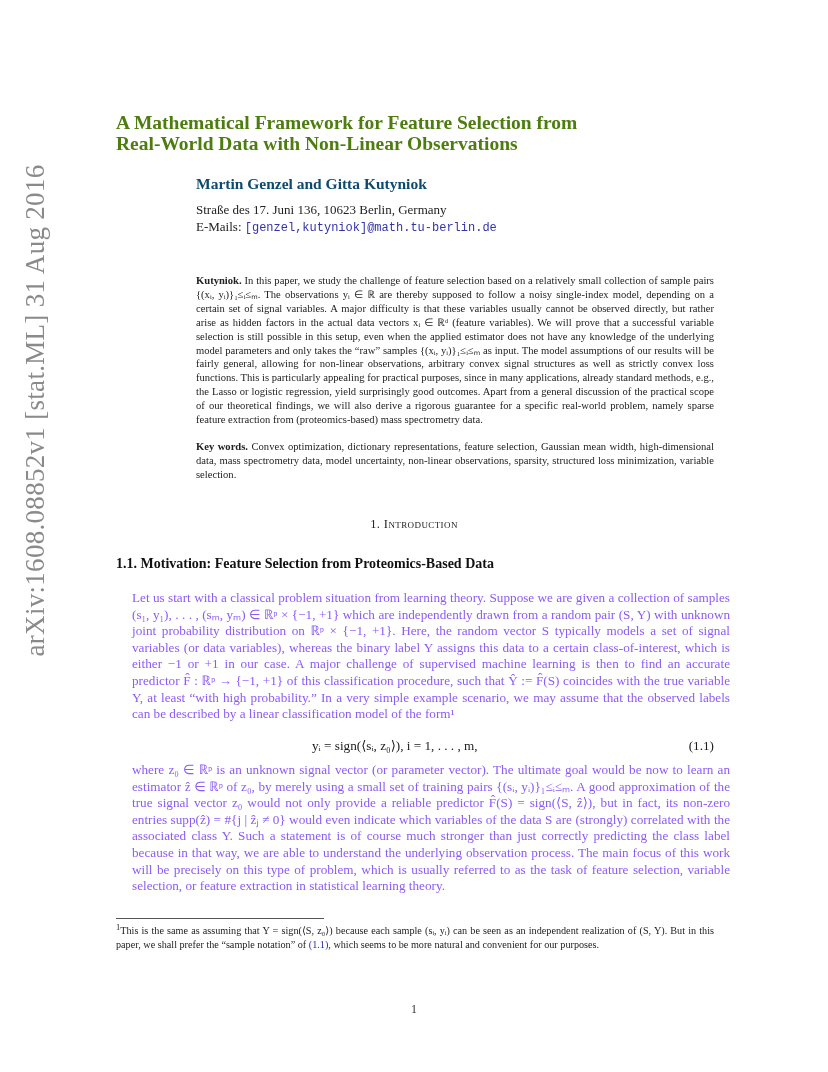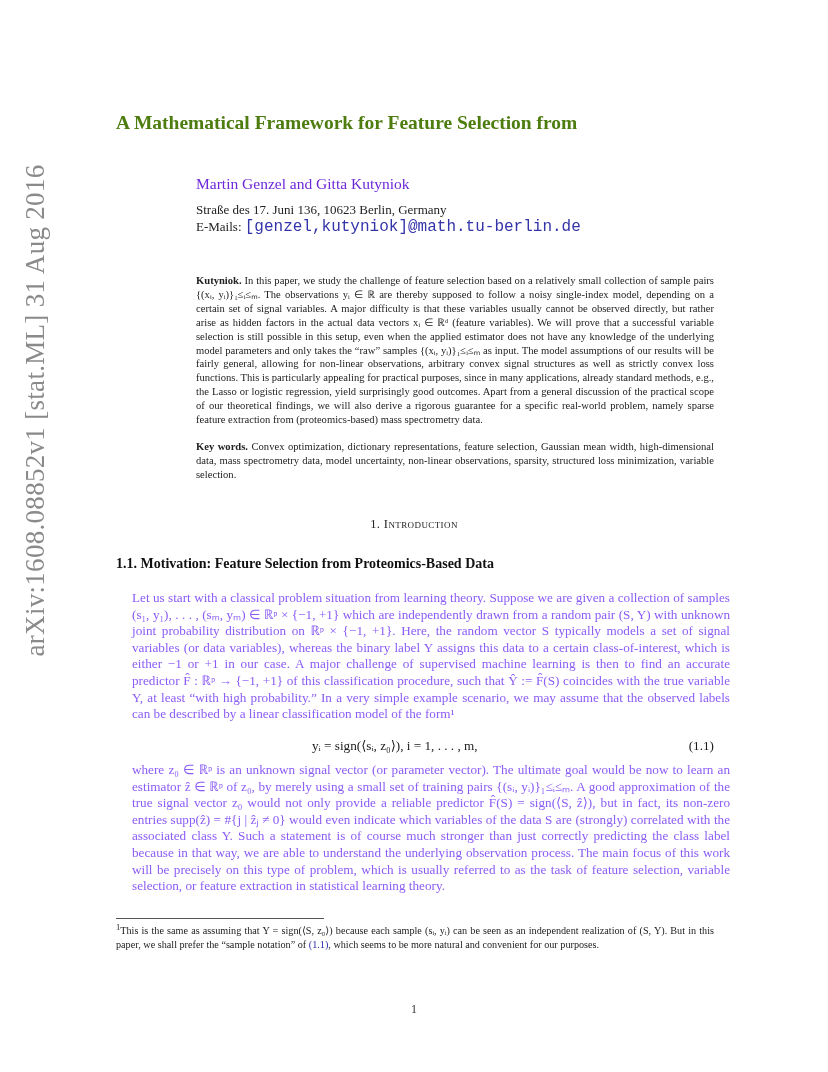--- a/index.html
+++ b/index.html
@@ -18,27 +18,27 @@
     font-family: "Liberation Serif", serif; font-size: 27px; color: #8a8a8a;
     letter-spacing: 0.3px;
   }
   .title {
     position: absolute; left: 116px; top: 112px; width: 600px;
     font-family: "Liberation Serif", serif; font-weight: bold;
     font-size: 19.5px; line-height: 21px; color: #4d7c0f;
   }
   .authors {
     position: absolute; left: 196px; top: 175px;
-    font-family: "Liberation Serif", serif; font-weight: normal; font-size: 15.5px; color: #6d28d9;
+    font-family: "Liberation Serif", serif; font-weight: bold; font-size: 15.5px; color: #0c4a6e;
   }
   .affil {
     position: absolute; left: 196px; top: 202px; width: 520px;
     font-family: "Liberation Serif", serif; font-size: 13px; line-height: 16.5px; color: #222;
   }
-  .affil .email { font-family: "Liberation Mono", monospace; color: #3333aa; font-size: 16px; }
+  .affil .email { font-family: "Liberation Mono", monospace; color: #3333aa; font-size: 12px; }
   .abstract, .keywords {
     position: absolute; left: 196px; width: 518px;
     font-family: "Liberation Serif", serif; font-size: 10.6px; line-height: 13.9px;
     text-align: justify; color: #222;
   }
   .abstract { top: 274px; }
   .keywords { top: 440px; }
   .label-bold { font-weight: bold; }
   .section-heading {
     position: absolute; left: 0; width: 828px; top: 517px; text-align: center;
@@ -78,20 +78,21 @@
 </style>
 </head>
 <body>
 
 <div class="arxiv-stamp">
   <span>arXiv:1608.08852v1  [stat.ML]  31 Aug 2016</span>
 </div>
 
 <div class="title">
   <div>A Mathematical Framework for Feature Selection from</div>
+  <div>Real-World Data with Non-Linear Observations</div>
 </div>
 
 <div class="authors">Martin Genzel and Gitta Kutyniok</div>
 
 <div class="affil">
   <div>Straße des 17. Juni 136, 10623 Berlin, Germany</div>
   <div>
     <span>E-Mails:</span>
     <span class="email">[genzel,kutyniok]@math.tu-berlin.de</span>
   </div>

